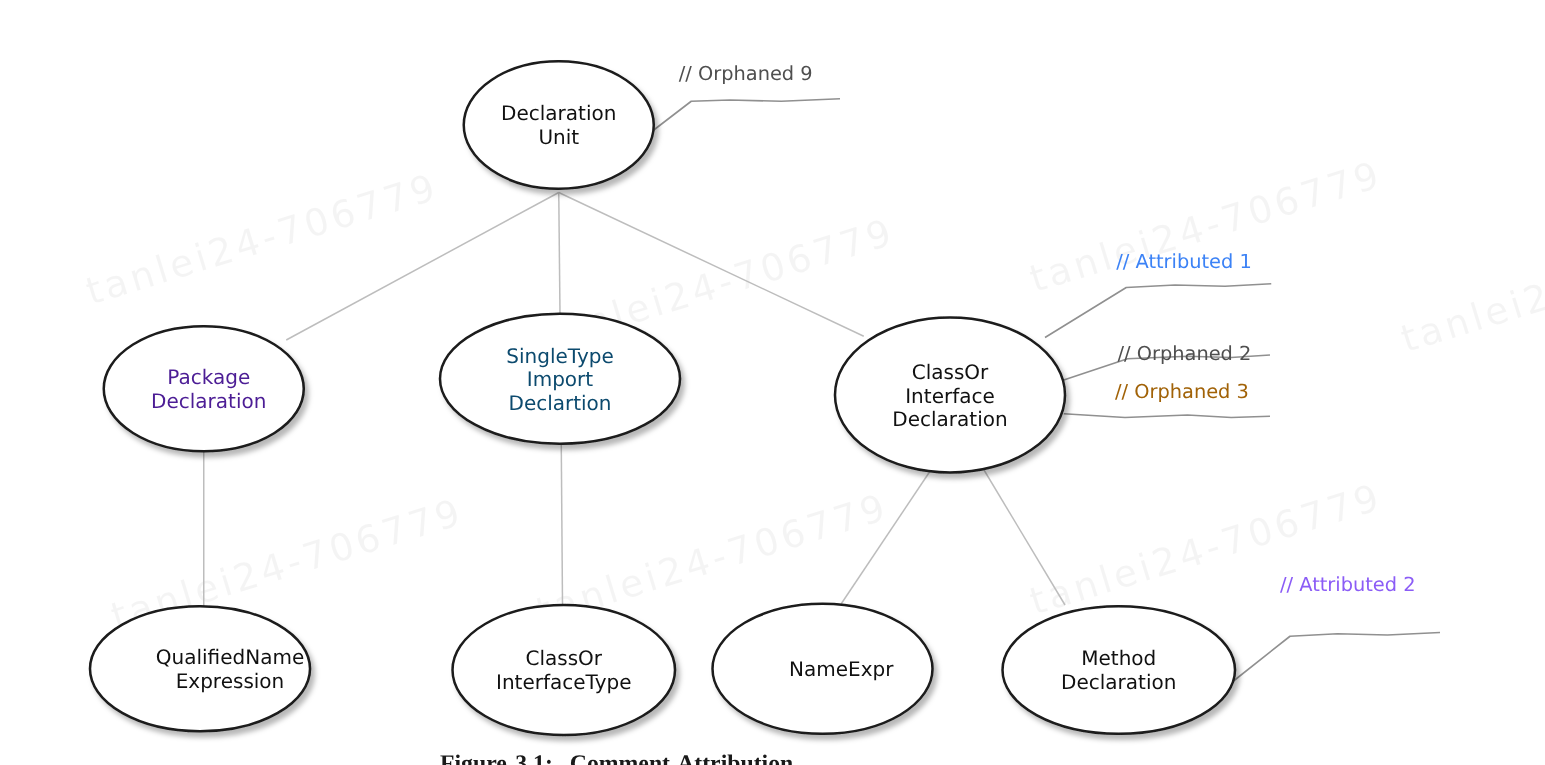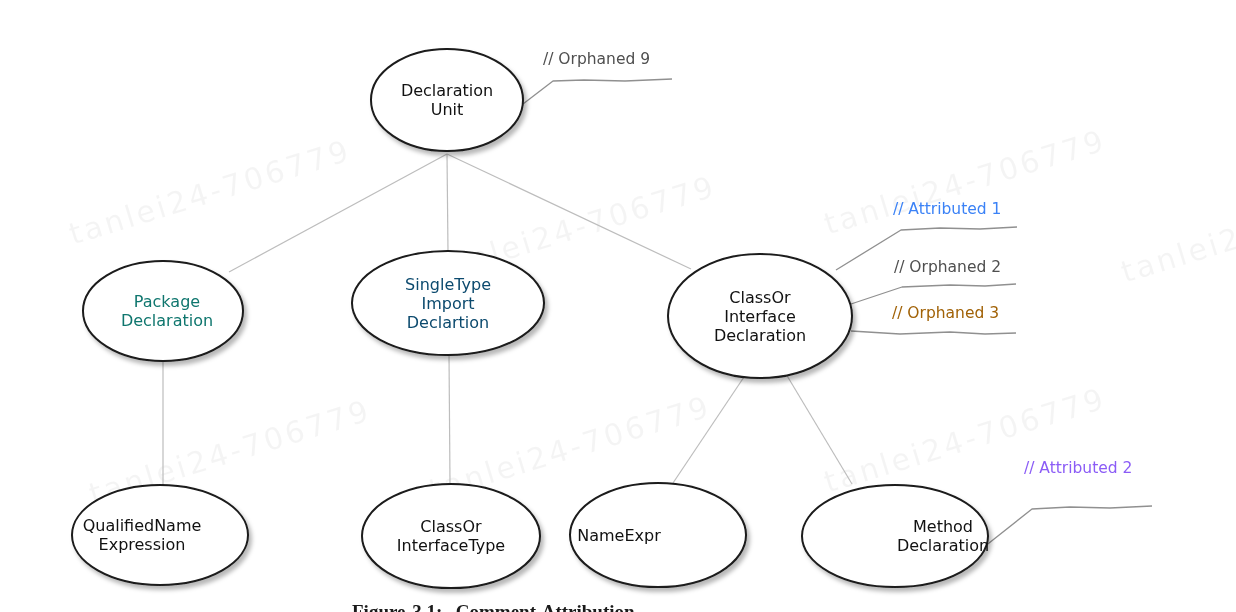--- a/index.html
+++ b/index.html
@@ -93,38 +93,38 @@
         <ellipse cx="160" cy="535" rx="88" ry="50" fill="#ffffff" stroke="#1a1a1a" stroke-width="2" filter="url(#soft-shadow)"></ellipse>
         <ellipse cx="451" cy="536" rx="89" ry="52" fill="#ffffff" stroke="#1a1a1a" stroke-width="2" filter="url(#soft-shadow)"></ellipse>
         <ellipse cx="658" cy="535" rx="88" ry="52" fill="#ffffff" stroke="#1a1a1a" stroke-width="2" filter="url(#soft-shadow)"></ellipse>
         <ellipse cx="895" cy="536" rx="93" ry="51" fill="#ffffff" stroke="#1a1a1a" stroke-width="2" filter="url(#soft-shadow)"></ellipse>
       </g>
   </svg>
 
   <div id="label-layer">
       <div class="node-label" style="left: 371px; width: 152px; top: 81px; color: rgb(17, 17, 17);">Declaration
 Unit</div>
-      <div class="node-label" style="left: 83px; width: 168px; top: 292px; color: #0f766e;">Package
+      <div class="node-label" style="left: 83px; width: 168px; top: 292px; color: #4c1d95;">Package
 Declaration</div>
       <div class="node-label" style="left: 352px; width: 192px; top: 274.5px; color: #0c4a6e;">SingleType
 Import
 Declartion</div>
       <div class="node-label" style="left: 668px; width: 184px; top: 287.5px; color: rgb(17, 17, 17);">ClassOr
 Interface
 Declaration</div>
-      <div class="node-label" style="left: 72px; width: 140px; top: 516px; color: rgb(17, 17, 17);">QualifiedName
+      <div class="node-label" style="left: 72px; width: 140px; top: 516px; color: rgb(17, 17, 17); padding-left: 42px;">QualifiedName
 Expression</div>
       <div class="node-label" style="left: 362px; width: 178px; top: 517px; color: rgb(17, 17, 17);">ClassOr
 InterfaceType</div>
-      <div class="node-label" style="left: 545px; width: 148px; top: 525.5px; color: rgb(17, 17, 17);">NameExpr</div>
-      <div class="node-label" style="left: 802px; width: 186px; top: 517px; color: rgb(17, 17, 17); margin-left: 48px;">Method
+      <div class="node-label" style="left: 599px; width: 148px; top: 525.5px; color: rgb(17, 17, 17);">NameExpr</div>
+      <div class="node-label" style="left: 802px; width: 186px; top: 517px; color: rgb(17, 17, 17);">Method
 Declaration</div>
     </div>
   <div id="annotation-layer">
       <div class="annotation-label" style="left: 543px; top: 50px; color: rgb(79, 79, 79);">// Orphaned 9</div>
       <div class="annotation-label" style="left: 893px; top: 200px; color: #3b82f6;">// Attributed 1</div>
-      <div class="annotation-label" style="left: 894px; top: 258px; color: rgb(79, 79, 79);">// Orphaned 2</div>
+      <div class="annotation-label" style="left: 894px; top: 274px; color: rgb(79, 79, 79);">// Orphaned 2</div>
       <div class="annotation-label" style="left: 892px; top: 304px; color: #a16207;">// Orphaned 3</div>
       <div class="annotation-label" style="left: 1024px; top: 459px; color: #8b5cf6;">// Attributed 2</div>
     </div>
 
   <div class="figure-caption">Figure 3.1:  Comment Attribution</div>
 </div>
 
 </body></html>

